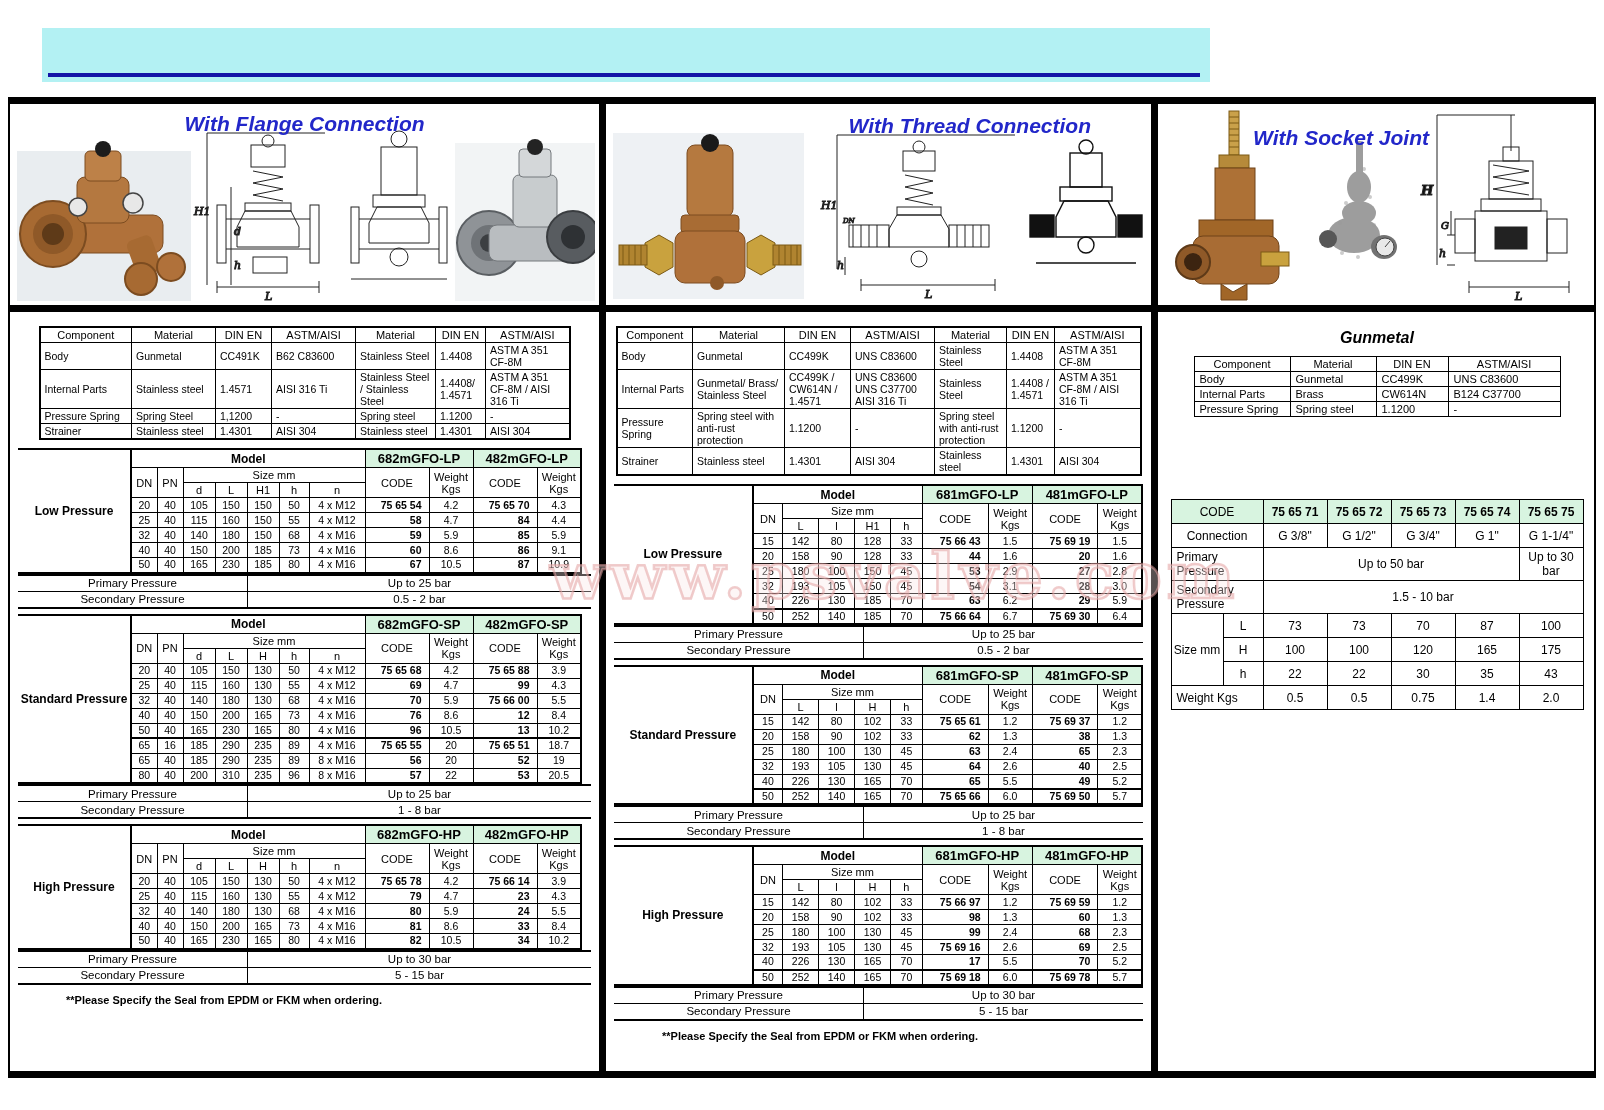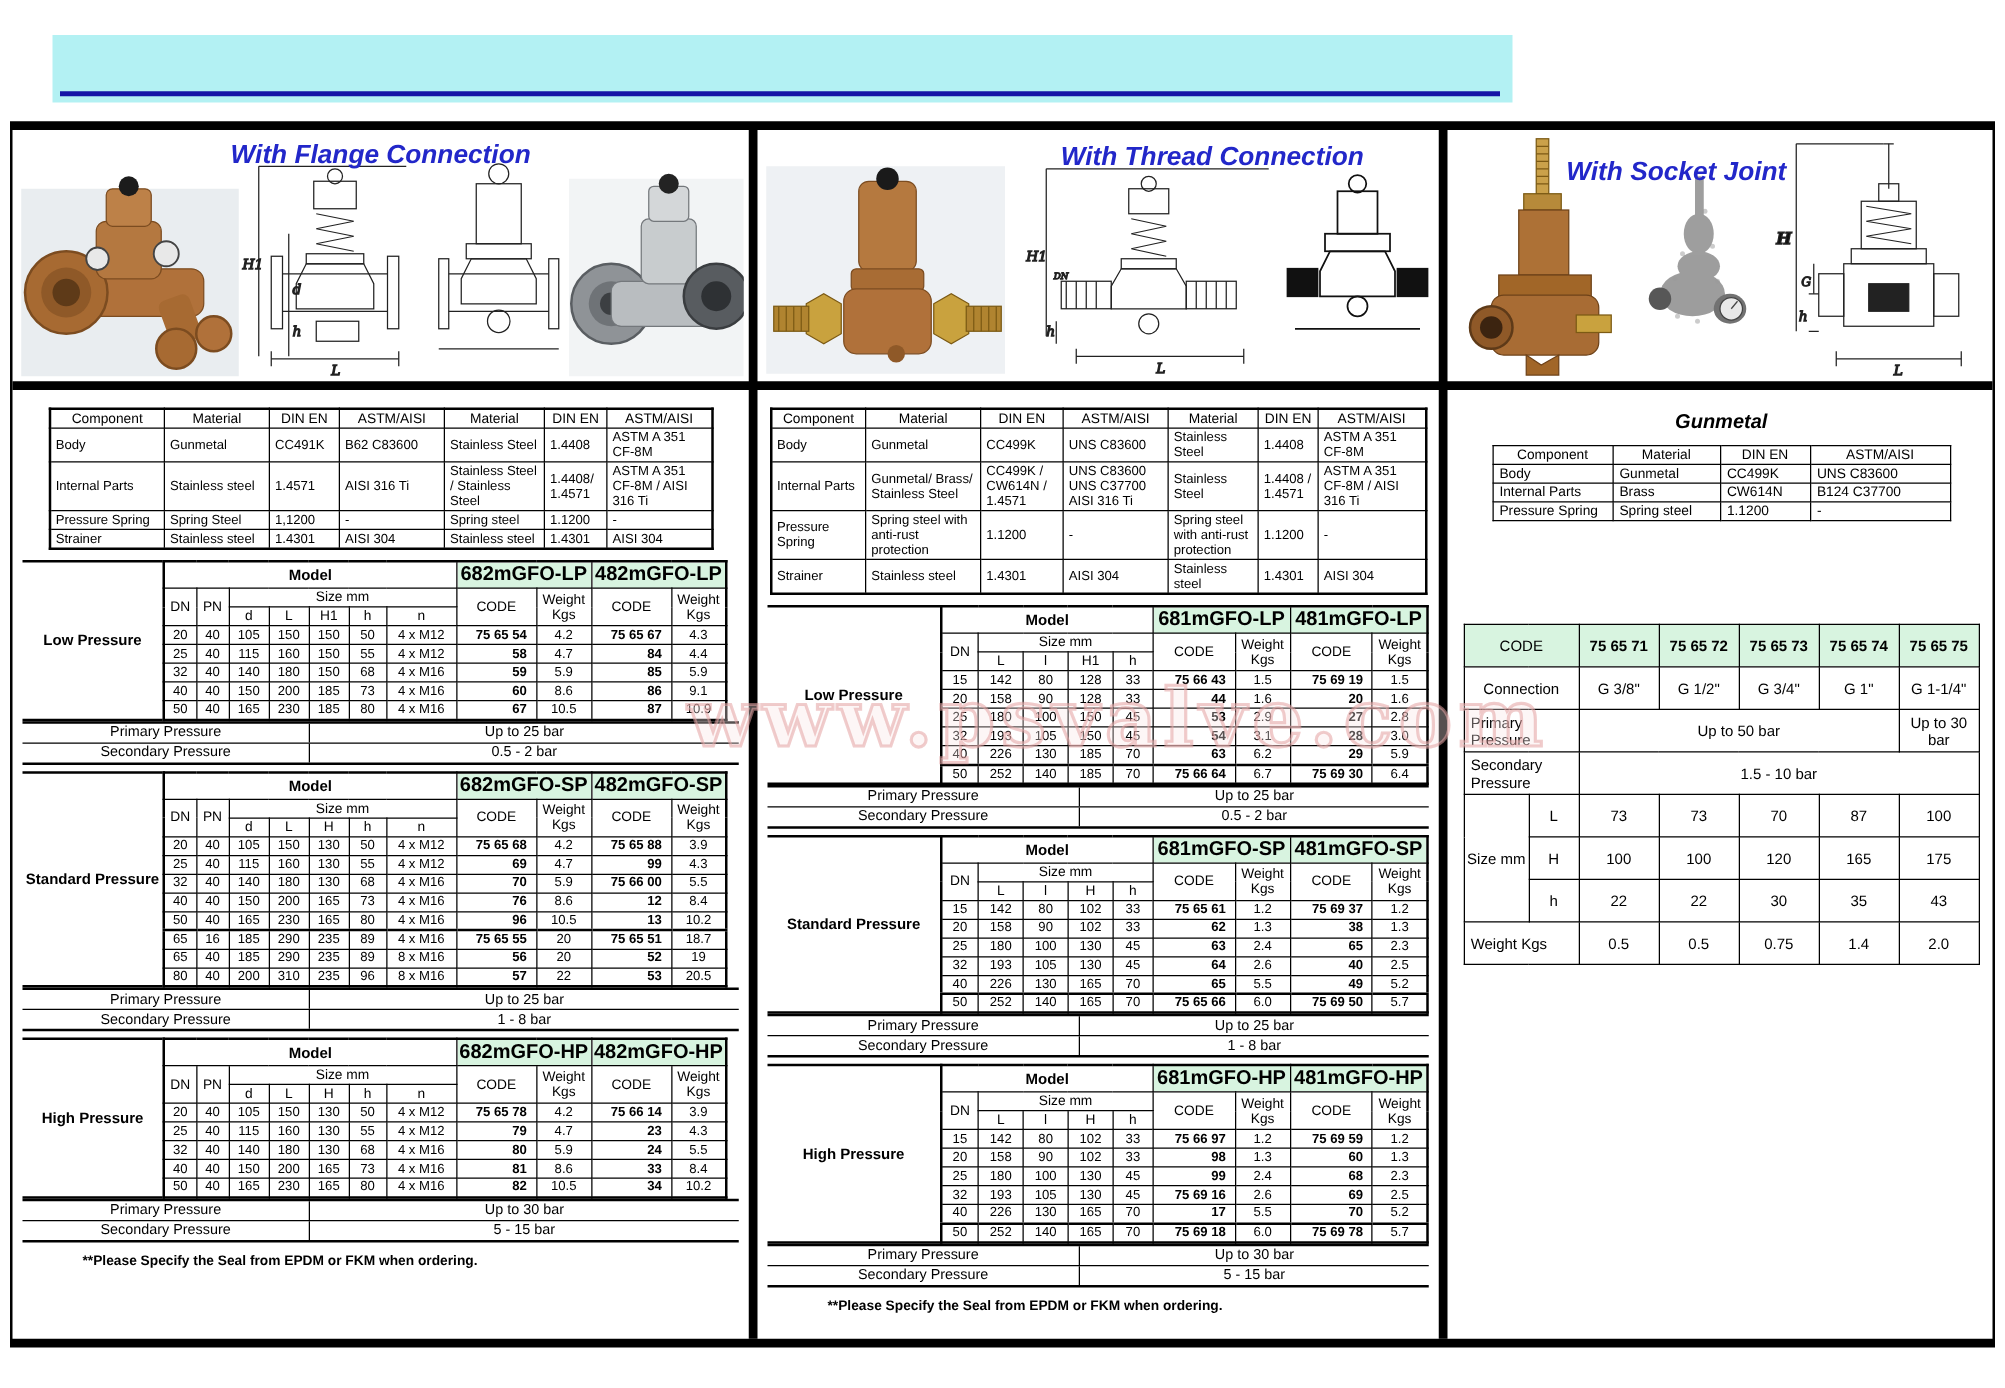--- a/index.html
+++ b/index.html
@@ -42,21 +42,21 @@
   .mat td { text-align:left; padding-left:4px; font-size:10.5px; line-height:12px; }
 
   
   .spec-wrap { display:flex; align-items:stretch; margin-top:5px; }
   .plabel { display:flex; align-items:center; justify-content:center; font-weight:bold; font-size:12px;
             border-top:2px solid #000; border-bottom:2px solid #000; }
   .col1 .plabel { width:112px; } .col2 .plabel { width:138px; }
   .spec { border:2px solid #000; }
   .spec th { font-weight:normal; font-size:11px; padding:1px 1px; }
   .spec .mrow { font-weight:bold; font-size:12px; }
-  .spec .mgreen { font-weight:bold; font-size:16px; background:#d8f4e0; }
+  .spec .mgreen { font-weight:bold; font-size:13px; background:#d8f4e0; }
   .spec tbody td { height:15px; line-height:13px; font-size:10.5px; padding:0 2px; }
   .spec tr.sep td { border-top:2px solid #000; }
   .spec-f td:nth-child(8), .spec-f td:nth-child(10),
   .spec-t td:nth-child(6), .spec-t td:nth-child(8) { text-align:right; font-weight:bold; padding-right:7px; }
 
   
   .prows { border-top:2px solid #000; border-bottom:2px solid #000; }
   .prow { display:flex; }
   .prow + .prow { border-top:1.5px solid #000; }
   .pl { width:230px; border-right:1.5px solid #000; font-size:11.5px; text-align:center; padding:1.5px 0; }
@@ -65,21 +65,21 @@
 
   .note { font-size:11px; font-weight:bold; margin:9px 0 0 48px; }
 
   
   .gun-title { text-align:center; font-weight:bold; font-style:italic; font-size:16px; margin:6px 0 9px 0; }
   .mat3 { margin:0 auto; border-top:1.5px solid #000; border-bottom:1.5px solid #000; }
   .mat3 th { font-weight:normal; }
   .mat3 td { text-align:left; padding-left:5px; font-size:11px; }
   .sock { margin:82px auto 0 auto; border:1.5px solid #000; }
   .sock th { font-weight:normal; font-size:12px; padding:2px 2px; }
-  .sock td { font-size:12px; height:34px; }
+  .sock td { font-size:12px; height:24px; }
   .sock .codes th { background:#d8f4e0; }
   .sock .codes td { background:#d8f4e0; font-weight:bold; }
 
   
   .watermark { position:absolute; left:550px; top:538px; z-index:9; pointer-events:none; white-space:nowrap;
                font-family:"DejaVu Serif",serif; font-size:64px; font-weight:bold; letter-spacing:5px;
                color:rgba(250,228,228,0.35); -webkit-text-stroke:2.5px rgba(228,162,162,0.55); }
 
   svg text { font-family:"DejaVu Serif",serif; font-style:italic; fill:#111; }
   .lineart { stroke:#222; }
@@ -275,21 +275,21 @@
               <tr>
                 <td>20</td>
                 <td>40</td>
                 <td>105</td>
                 <td>150</td>
                 <td>150</td>
                 <td>50</td>
                 <td>4 x M12</td>
                 <td>75 65 54</td>
                 <td>4.2</td>
-                <td>75 65 67</td>
+                <td>75 65 70</td>
                 <td>4.3</td>
               </tr>
               <tr>
                 <td>25</td>
                 <td>40</td>
                 <td>115</td>
                 <td>160</td>
                 <td>150</td>
                 <td>55</td>
                 <td>4 x M12</td>

